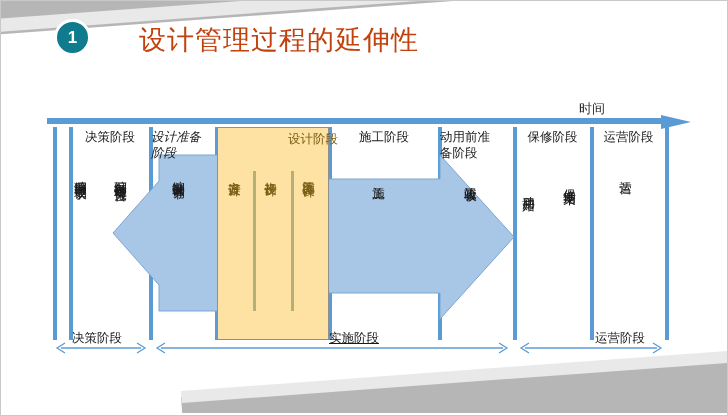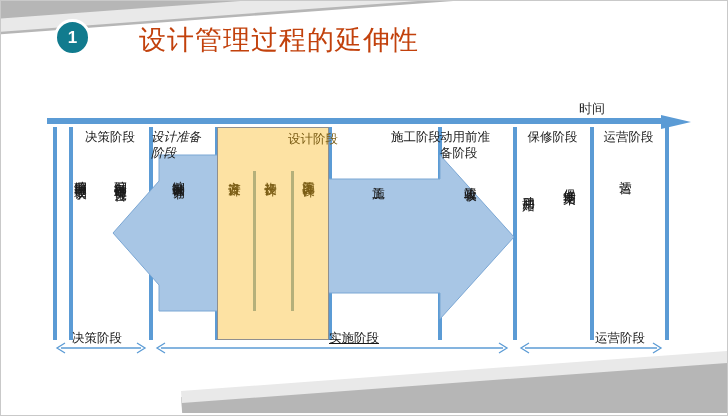--- a/index.html
+++ b/index.html
@@ -196,21 +196,21 @@
 
     <div class="stagehead" style="left:150px;width:64px;flex-direction:column;font-style:italic;">
       <span>设计准备</span>
       <span>阶段</span>
     </div>
 
     <div class="yellowhead">
       <span>设计阶段</span>
     </div>
 
-    <div class="stagehead" style="left:329px;width:108px;margin-left:32px;">
+    <div class="stagehead" style="left:329px;width:108px;">
       <span>施工阶段</span>
     </div>
 
     <div class="stagehead" style="left:514px;width:75px;">
       <span>保修阶段</span>
     </div>
 
     <div class="stagehead" style="left:439px;width:73px;flex-direction:column;">
       <span>动用前准</span>
       <span>备阶段</span>

